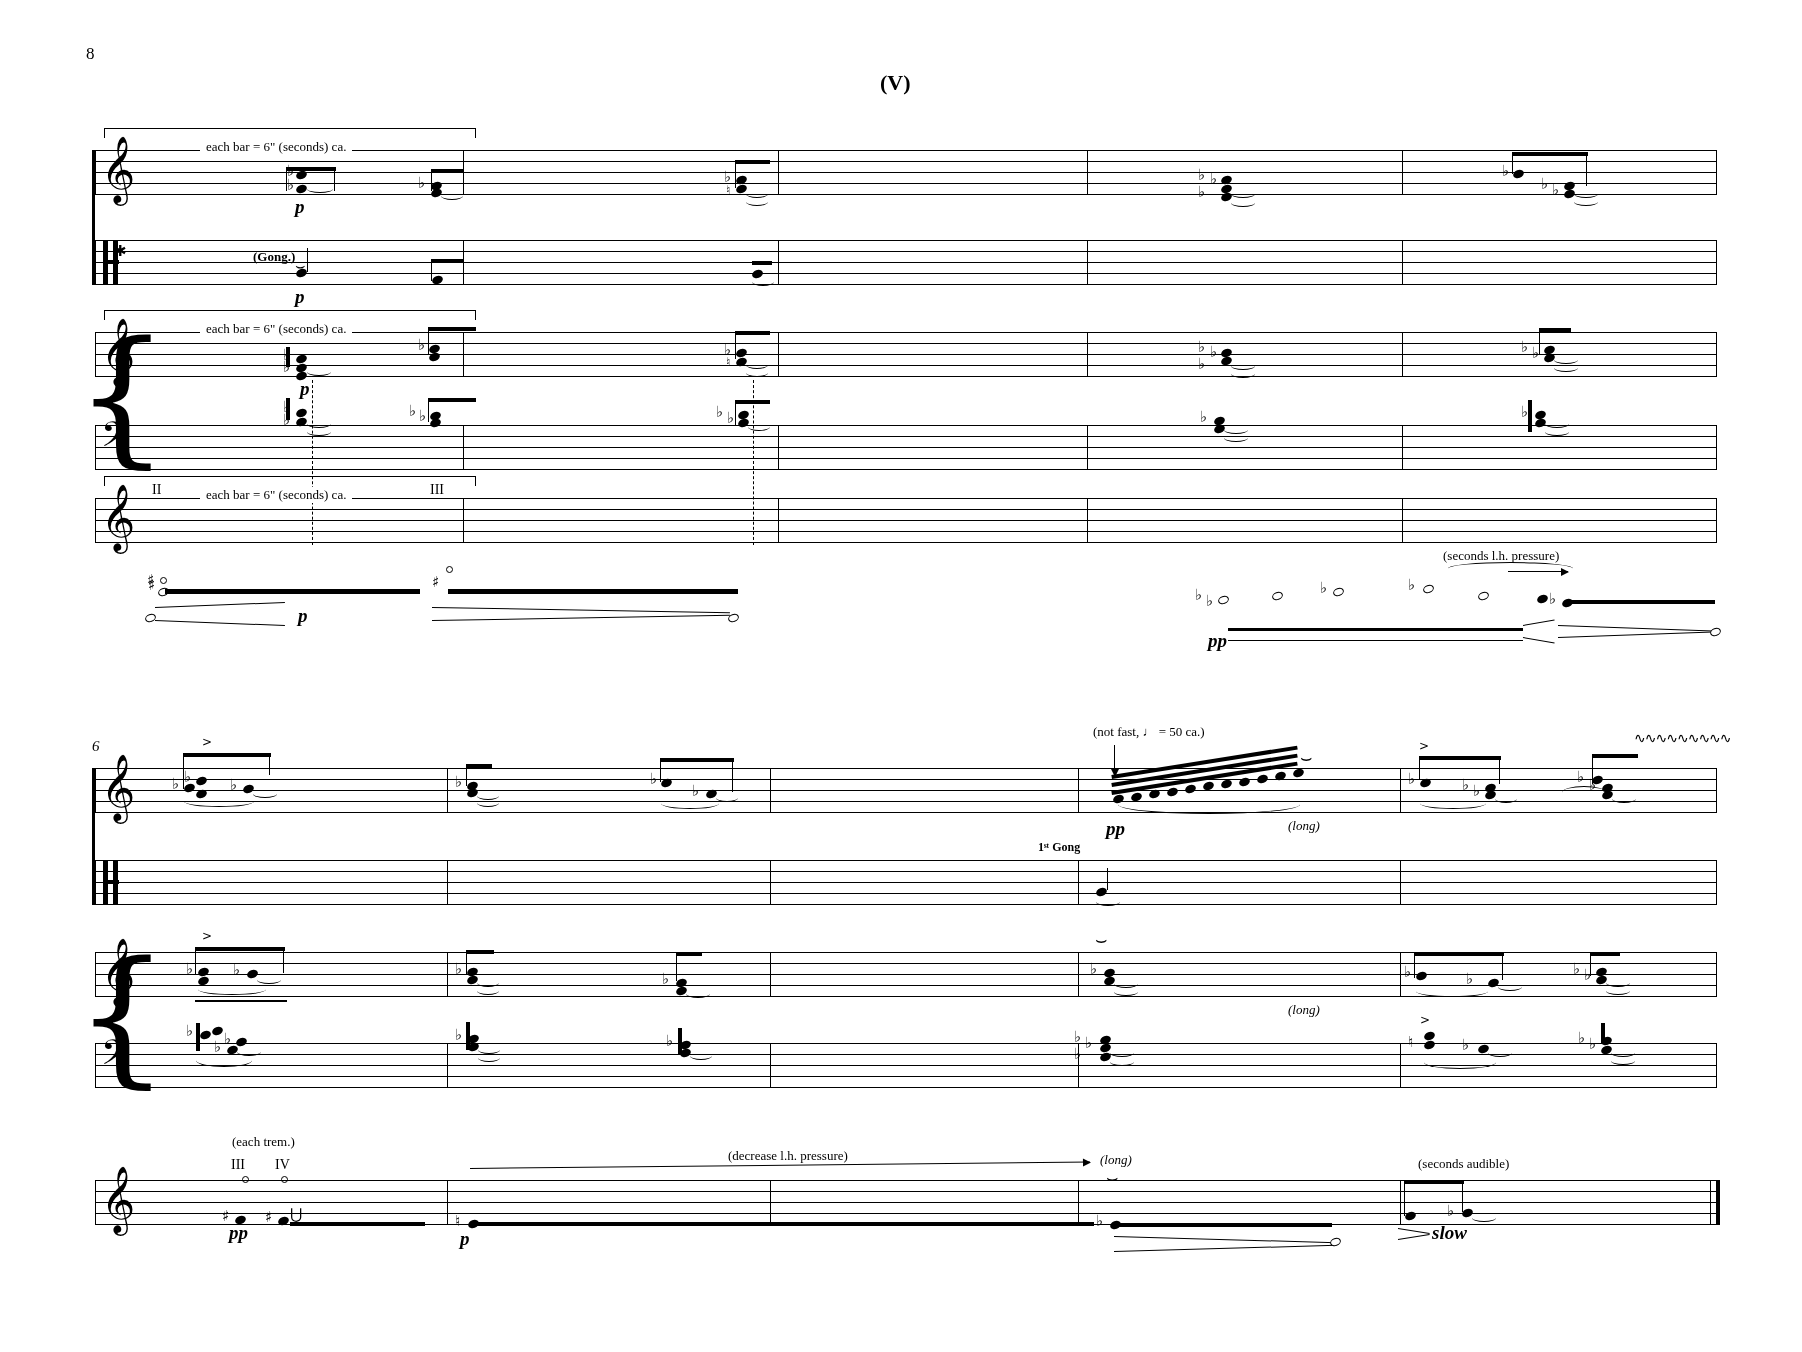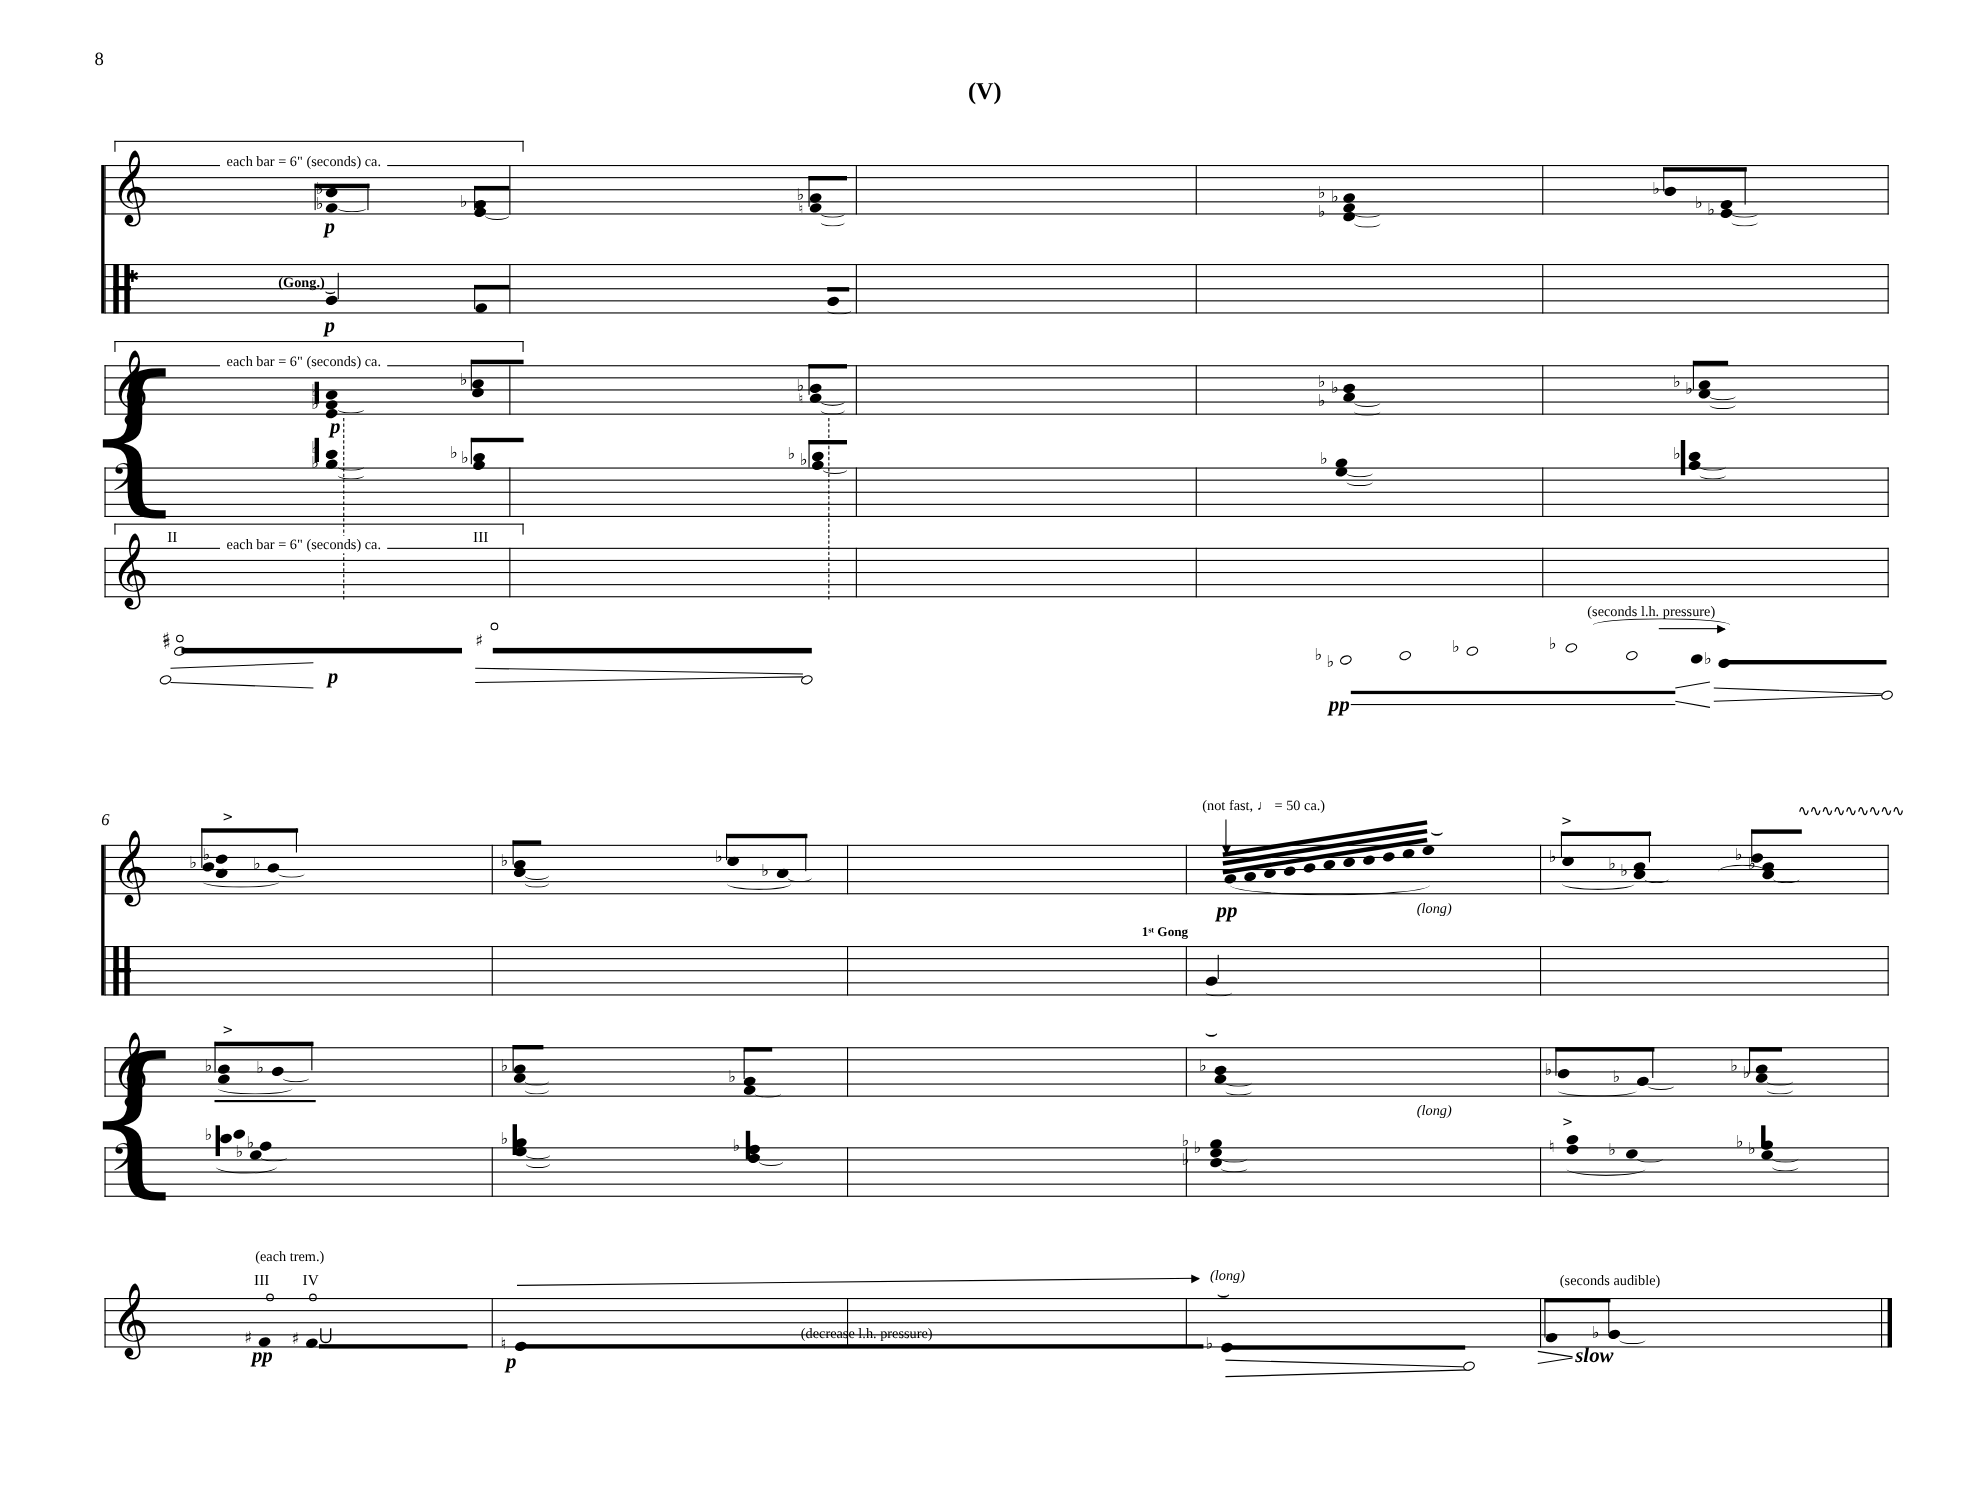--- a/index.html
+++ b/index.html
@@ -770,21 +770,21 @@
   <div class="harmonic-circle" style="left:281px; top:1176px;"></div>
 
   <div class="glyph sm" style="left:222px; top:1209px;">♯</div>
   <div class="notehead" style="left:235px; top:1216px;"></div>
   <div class="dyn" style="left:229px; top:1222px;">pp</div>
   <div class="glyph sm" style="left:265px; top:1210px;">♯</div>
   <div class="notehead" style="left:278px; top:1217px;"></div>
   <div class="glyph sm" style="left:290px; top:1207px; font-family:'Liberation Serif',serif;">⋃</div>
   <div class="thickline" style="left:290px; top:1222px; width:135px; height:4px;"></div>
 
-  <div class="mark" style="left:728px; top:1204px;">(decrease l.h. pressure)</div>
+  <div class="mark" style="left:728px; top:1148px;">(decrease l.h. pressure)</div>
   <div class="arrowline" style="left:470px; top:1168px; width:620px; transform:rotate(-0.6deg); transform-origin:left center;"></div>
   <div class="mark italic" style="left:1100px; top:1152px;">(long)</div>
   <div class="fermata" style="left:1106px; top:1168px;">⌣</div>
 
   <div class="glyph sm" style="left:455px; top:1214px;">♮</div>
   <div class="notehead" style="left:468px; top:1220px;"></div>
   <div class="thickline" style="left:474px; top:1222px; width:620px; height:4px;"></div>
   <div class="dyn" style="left:460px; top:1228px;">p</div>
 
   <div class="glyph sm" style="left:1096px; top:1214px;">♭</div>

